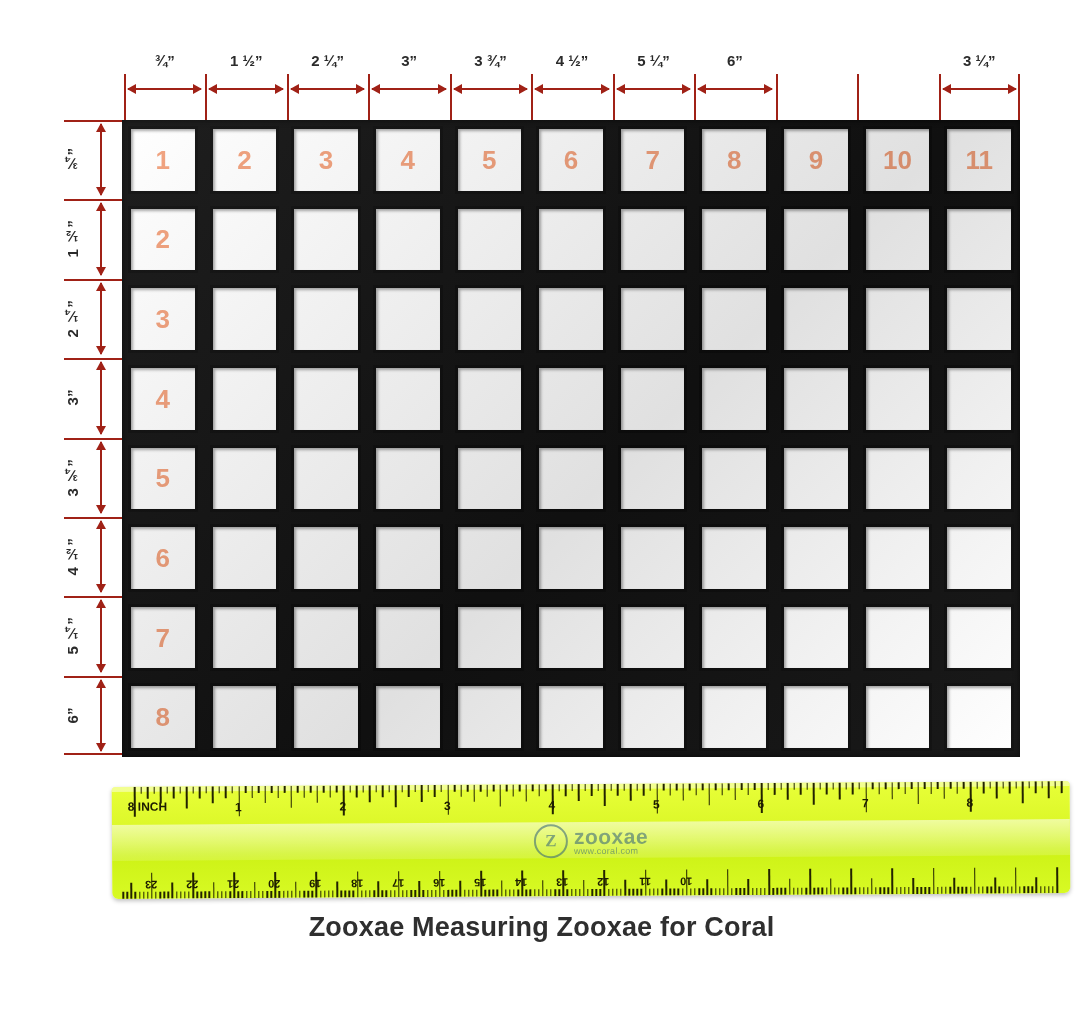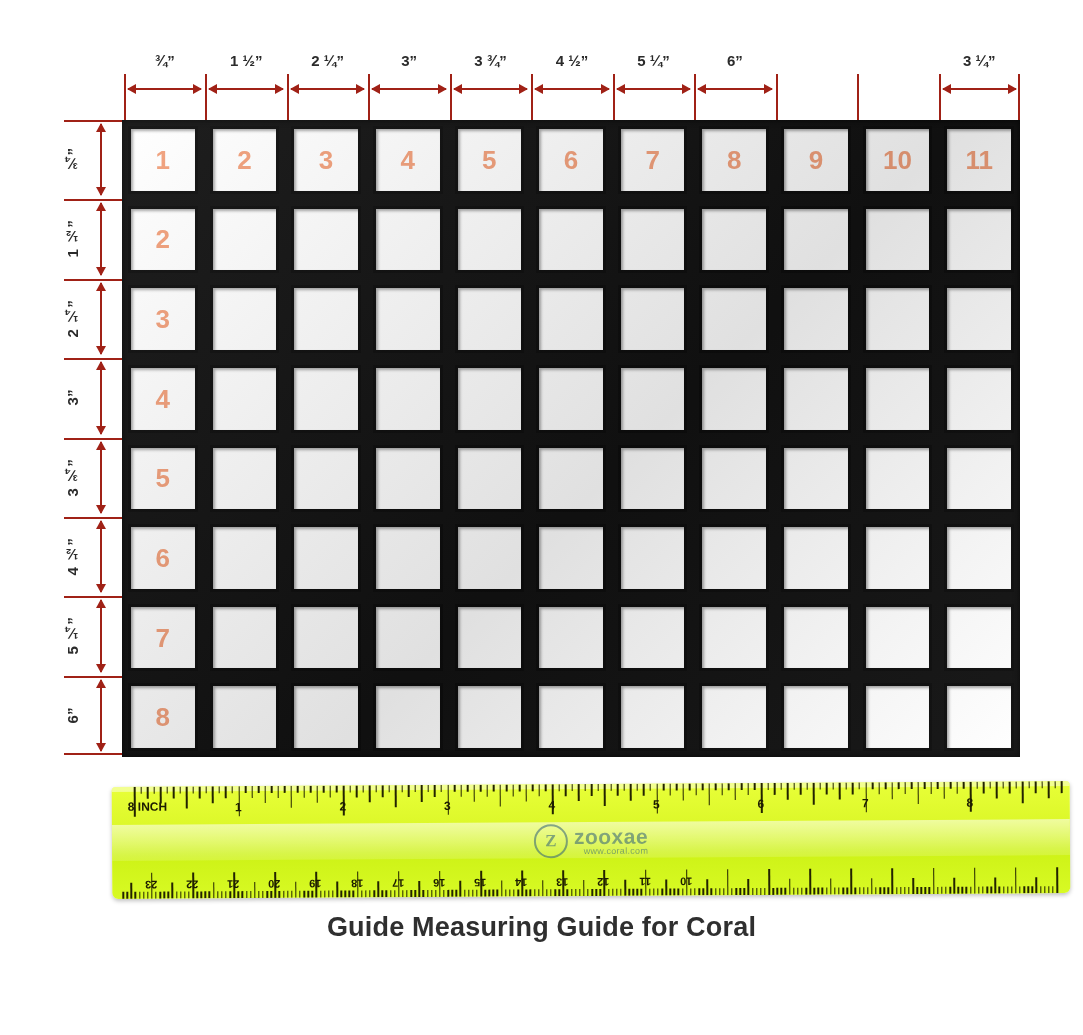--- a/index.html
+++ b/index.html
@@ -283,21 +283,20 @@
     align-items: center;
     justify-content: center;
     font-size: 17px;
     font-weight: bold;
     font-family: "Liberation Serif", serif;
   }
   #brand .brand-text {
     display: flex;
     flex-direction: column;
     line-height: 1.02;
-    align-items: flex-end;
   }
   #brand .brand-name {
     font-size: 21px;
     font-weight: bold;
     color: #2f5f7a;
     letter-spacing: 0.5px;
   }
   #brand .brand-url {
     font-size: 9px;
     color: #2f5f7a;
@@ -1135,16 +1134,16 @@
     <div id="brand">
       <div class="logo-circle">Z</div>
       <div class="brand-text">
         <div class="brand-name">zooxae</div>
         <div class="brand-url">www.coral.com</div>
       </div>
     </div>
   </div>
 
   <div id="caption">
-    <div class="cap-title">Guide Measuring Guide for Coral</div>
+    <div class="cap-title">Zooxae Measuring Zooxae for Coral</div>
   </div>
 
 </div>
 
 </body></html>

